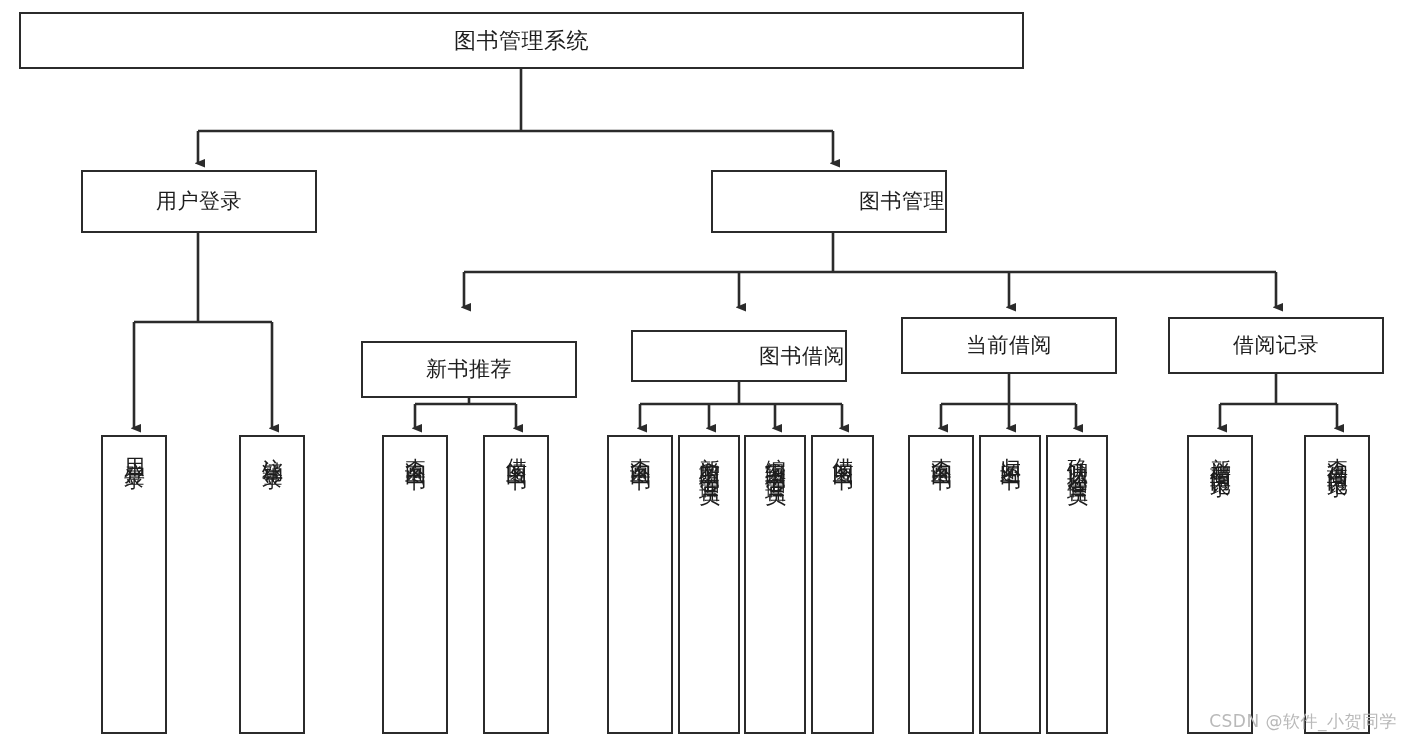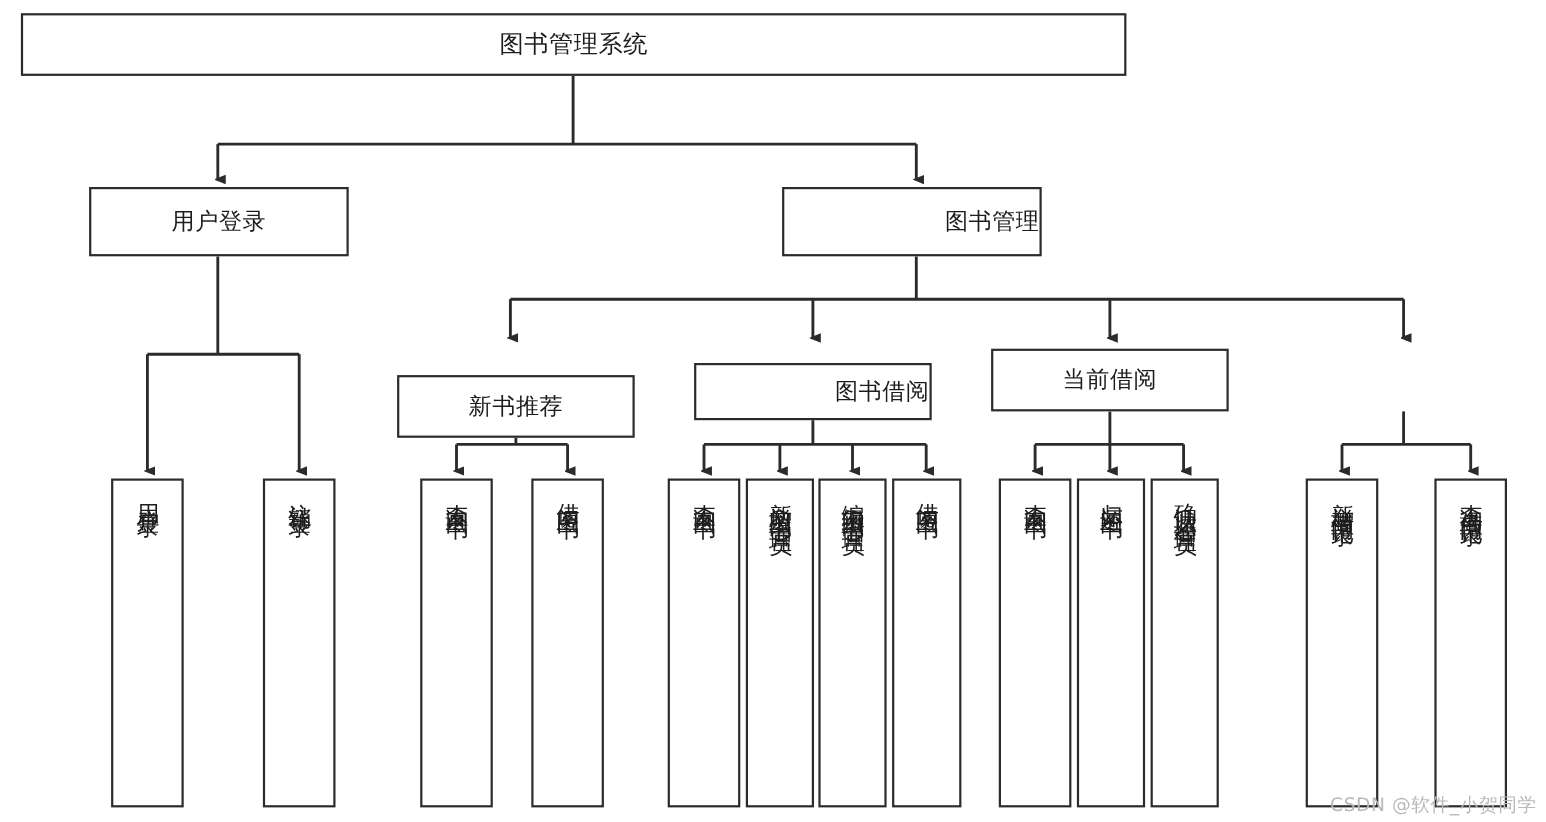--- a/index.html
+++ b/index.html
@@ -61,21 +61,21 @@
     text-orientation: upright;
     font-size: 21px;
     line-height: 1.0;
     letter-spacing: 4px;
     white-space: nowrap;
     margin: 0 auto;
   }
   .watermark {
     position: absolute;
     right: 8px;
-    bottom: 4px;
+    bottom: 14px;
     font-size: 17px;
     color: #b9b9b9;
     letter-spacing: 0.5px;
     z-index: 3;
     white-space: nowrap;
     font-family: "DejaVu Sans", "Liberation Sans", sans-serif;
   }
 </style>
 </head>
 <body>
@@ -145,20 +145,23 @@
 
   <div class="node horiz" style="left:361px; top:317px; width:216px; height:57px;margin-top:24px;">
     <span class="label">新书推荐</span>
   </div>
   <div class="node horiz" style="left:631px; top:330px; width:216px; height:52px;justify-content:flex-end;">
     <span class="label">图书借阅</span>
   </div>
   <div class="node horiz" style="left:901px; top:317px; width:216px; height:57px;">
     <span class="label">当前借阅</span>
   </div>
+  <div class="node horiz" style="left:1168px; top:317px; width:216px; height:57px;">
+    <span class="label">借阅记录</span>
+  </div>
 
   <div class="node vert" style="left:101px; top:435px; width:66px; height:299px;">
     <span class="label">用户登录</span>
   </div>
   <div class="node vert" style="left:239px; top:435px; width:66px; height:299px;">
     <span class="label">注销登录</span>
   </div>
 
   <div class="node vert" style="left:382px; top:435px; width:66px; height:299px;">
     <span class="label">查询图书</span>

